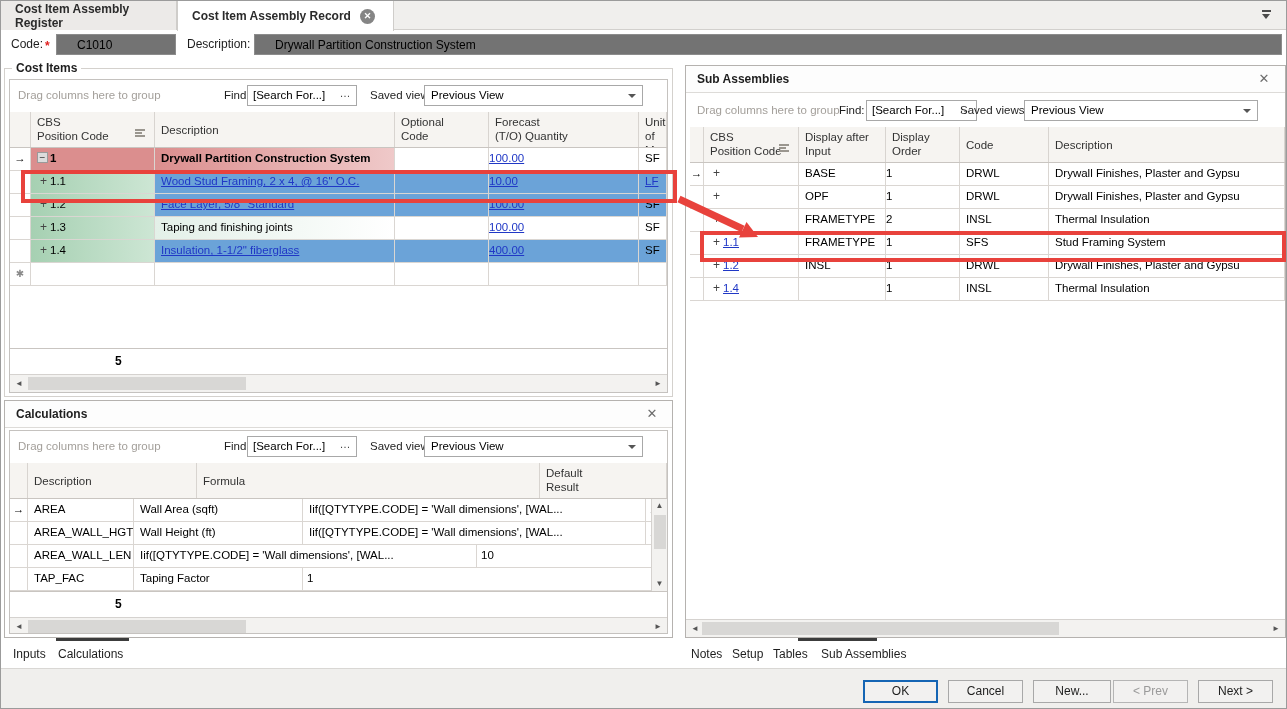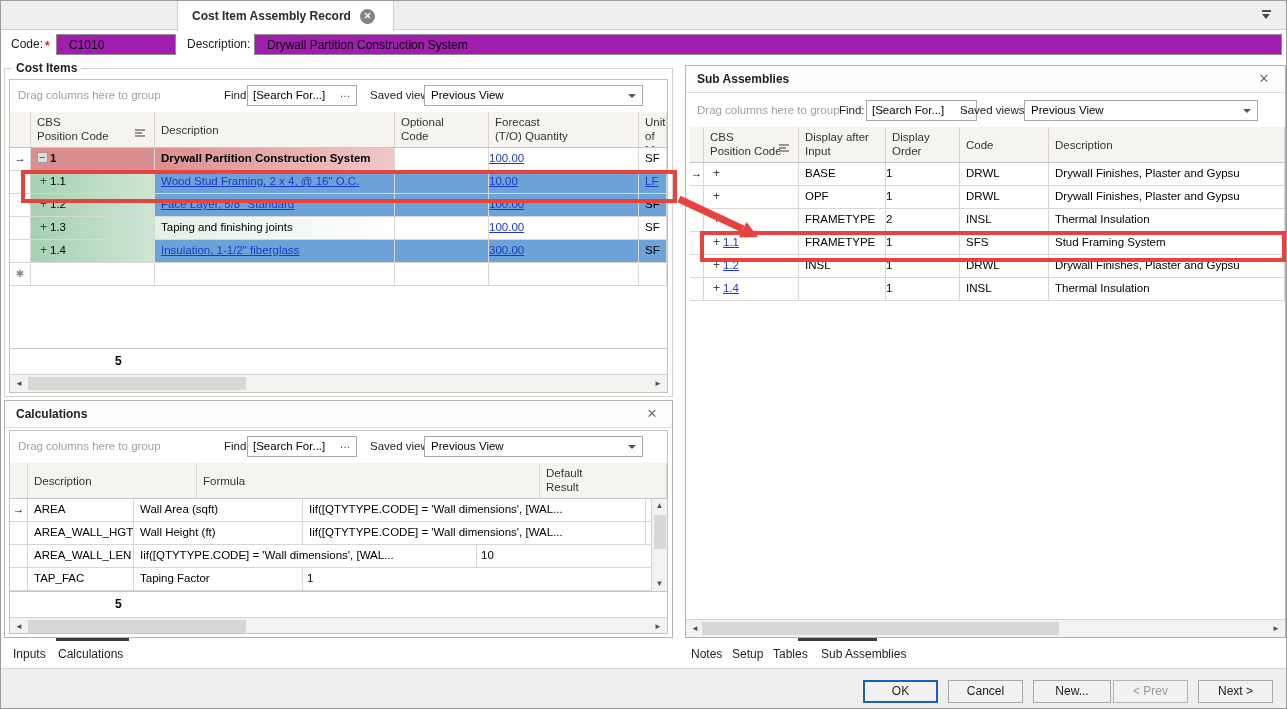--- a/index.html
+++ b/index.html
@@ -13,21 +13,21 @@
   .tab.active{left:176px;width:217px;background:#ffffff;border-right:1px solid #cfcdca;border-left:1px solid #cfcdca;height:30px;}
   .tab-close{display:inline-block;width:15px;height:15px;margin-left:9px;border-radius:50%;background:#858585;color:#fff;font-size:9px;font-weight:bold;line-height:15px;text-align:center;}
   .tab-list-btn{position:absolute;right:14px;top:9px;width:11px;height:10px;cursor:pointer;}
   .tab-list-btn .bar{position:absolute;left:1px;top:0;width:9px;height:2px;background:#4a4a4a;}
   .tab-list-btn .tri{position:absolute;left:1px;top:4px;width:0;height:0;border-left:4.5px solid transparent;border-right:4.5px solid transparent;border-top:5px solid #4a4a4a;}
 
   
   .recordbar{position:absolute;left:0;top:30px;width:100%;height:28px;background:#fff;}
   .flabel{position:absolute;font-size:12px;color:#1e1e1e;top:6px;}
   .req{color:#e02020;font-weight:bold;}
-  .tbox{position:absolute;top:3px;height:21px;border:1px solid #8c8c8c;background:#a21caf;font-size:12px;color:#000;padding:2px 12px;line-height:16px;overflow:hidden;white-space:nowrap;}
+  .tbox{position:absolute;top:3px;height:21px;border:1px solid #8c8c8c;background:#737373;font-size:12px;color:#000;padding:2px 20px;line-height:16px;overflow:hidden;white-space:nowrap;}
 
   
   .groupbox{position:absolute;border:1px solid #d4d1cd;}
   .groupbox-label{position:absolute;left:7px;top:-8px;background:#fff;padding:0 4px;font-size:12px;font-weight:bold;color:#1e1e1e;}
   .panel{position:absolute;background:#fff;border:1px solid #b5b2af;}
   .ptitle{position:relative;height:27px;border-bottom:1px solid #dddbd8;background:#fdfdfd;}
   .ptitle .t{position:absolute;left:11px;top:6px;font-size:12px;font-weight:bold;color:#1e1e1e;}
   .pclose{position:absolute;top:5px;width:16px;height:16px;font-size:13px;color:#6d6d6d;text-align:center;line-height:16px;cursor:pointer;}
 
   .innerbox{position:absolute;border:1px solid #c5c2bf;background:#fff;display:flex;flex-direction:column;overflow:hidden;}
@@ -117,20 +117,23 @@
   
   .hl-rect{position:absolute;border:4px solid #e8423c;z-index:50;pointer-events:none;}
   .arrow-svg{position:absolute;left:0;top:0;z-index:51;pointer-events:none;}
 </style>
 </head>
 <body>
 
 <div class="app">
 
   <div class="tabbar">
+    <div class="tab inactive">
+      <span>Cost Item Assembly Register</span>
+    </div>
     <div class="tab active">
       <span>Cost Item Assembly Record</span>
       <span class="tab-close">✕</span>
     </div>
     <div class="tab-list-btn">
         <span class="bar"></span>
         <span class="tri"></span>
       </div>
   </div>
 
@@ -223,21 +226,21 @@
           <div class="cell c-opt"></div>
           <div class="cell c-qty num"><span class="lnk">100.00</span></div>
           <div class="cell c-uom">SF</div>
         </div>
 
         <div class="grow">
           <div class="cell c-ind ind"></div>
           <div class="cell c-cbs bg-green"><span class="expander">+</span><span>1.4</span></div>
           <div class="cell c-desc bg-blue"><span class="lnk">Insulation, 1-1/2" fiberglass</span></div>
           <div class="cell c-opt bg-blue"></div>
-          <div class="cell c-qty num bg-blue"><span class="lnk">300.00</span></div>
+          <div class="cell c-qty num bg-blue"><span class="lnk">400.00</span></div>
           <div class="cell c-uom bg-blue">SF</div>
         </div>
 
         <div class="grow">
           <div class="cell c-ind ind" style="color:#8a8a8a;font-size:10px">✱</div>
           <div class="cell c-cbs"></div>
             <div class="cell c-desc"></div>
             <div class="cell c-opt"></div>
             <div class="cell c-qty"></div>
             <div class="cell c-uom"></div>

